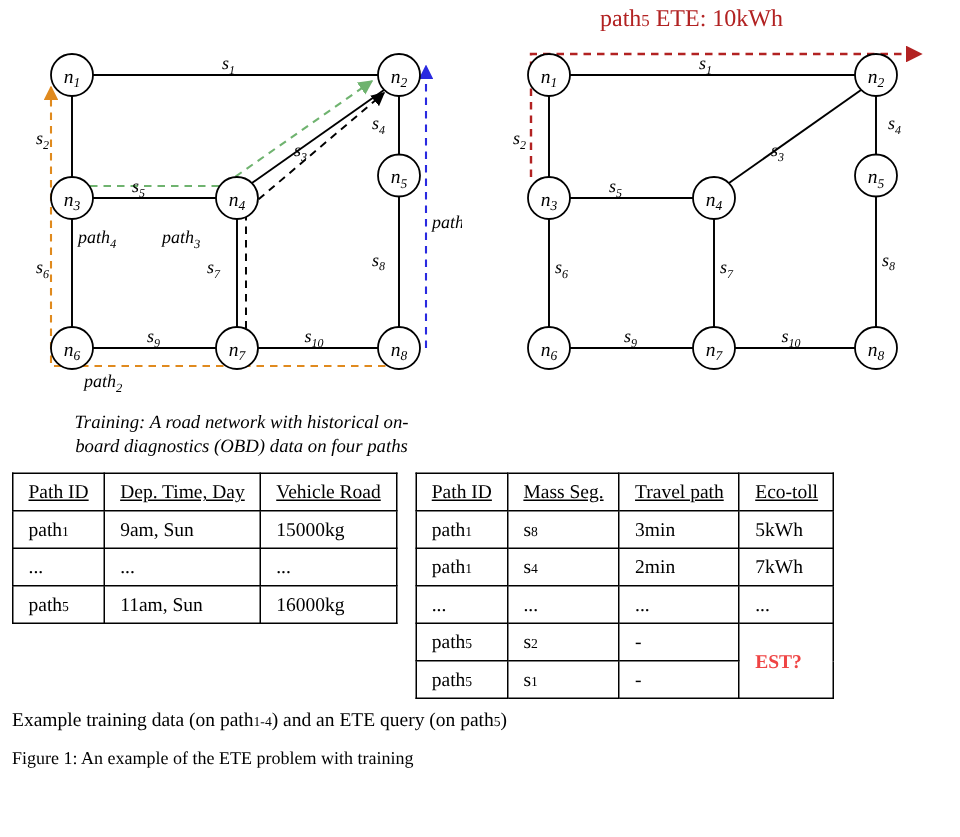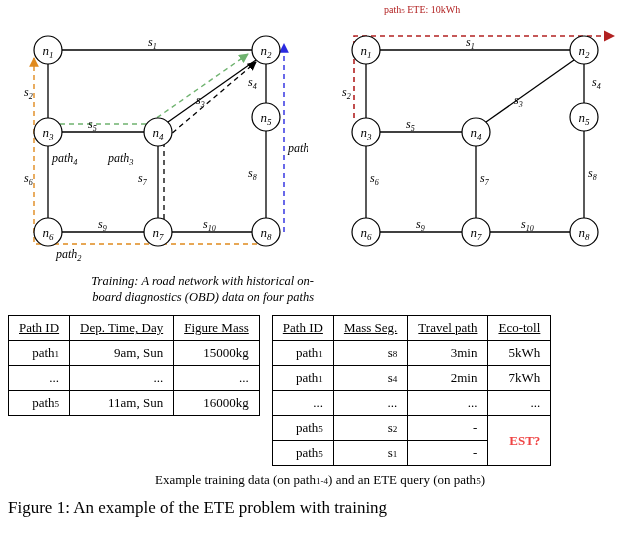--- a/index.html
+++ b/index.html
@@ -7,44 +7,44 @@
     margin: 0;
     padding: 8px;
     font-family: "Times New Roman", serif;
     font-size: 13px;
     background: #fff;
     color: #000;
     width: 640px;
   }
   .row { display: flex; gap: 12px; }
   .graph-panel { flex: 1; position: relative; font-style: italic; }
-  .graph-caption { font-size: 12.5px; text-align: right; margin-top: 2px; line-height: 1.25; }
+  .graph-caption { font-size: 12.5px; text-align: center; margin-top: 2px; line-height: 1.25; }
   svg { display: block; }
   .node circle { fill: #fff; stroke: #000; stroke-width: 1.2; }
   .node text { font-family: "Times New Roman", serif; font-size: 13px; }
   .node text .sub { font-size: 9px; }
   .seglabel { font-family: "Times New Roman", serif; font-size: 12px; }
   .seglabel .sub { font-size: 8px; }
   .pathlabel { font-family: "Times New Roman", serif; font-size: 12px; }
   .edge { stroke: #000; stroke-width: 1.3; fill: none; }
   .annot-red { fill: #b22222; font-family: "Times New Roman", serif; font-size: 14px; }
   .tables-row { display: flex; gap: 12px; margin-top: 10px; align-items: flex-start; }
   table { border-collapse: collapse; font-size: 13px; }
-  th, td { border: 1px solid #000; padding: 4px 10px; text-align: right; font-weight: normal; }
+  th, td { border: 1px solid #000; padding: 4px 10px; text-align: left; font-weight: normal; }
   th { text-decoration: underline; }
-  .tables-caption { font-size: 13px; text-align: center; margin-top: 6px; }
-  .fig-caption { font-size: 17px; margin-top: 10px; }
+  .tables-caption { font-size: 13px; text-align: left; margin-top: 6px; }
+  .fig-caption { font-size: 12px; margin-top: 10px; }
   .est { color: #ef4444; font-weight: bold; }
   .sub { font-size: 70%; }
 </style>
 </head>
 <body>
 
 <div style="position:relative;height:0">
-  <div class="annot-red" style="position:absolute;left:376px;top:-4px;font-size:10px;color:#b22222">
+  <div class="annot-red" style="position:absolute;left:392px;top:-4px;font-size:16px;color:#b22222">
     <span>path</span><span class="sub">5</span><span> ETE: 10kWh</span>
   </div>
 </div>
 
 <div class="row" style="margin-top:14px">
 
   <div class="graph-panel">
     <svg width="300" height="250">
       <defs>
         <marker id="arrBlue" viewBox="0 0 10 10" refX="9" refY="5" markerWidth="7" markerHeight="7" orient="auto">
@@ -200,21 +200,21 @@
     </svg>
   </div>
 </div>
 
 <div class="tables-row">
   <table>
     <tbody>
         <tr>
       <th>Path ID</th>
       <th>Dep. Time, Day</th>
-      <th>Figure Mass</th>
+      <th>Vehicle Road</th>
     </tr>
     <tr>
       <td><span>path</span><span class="sub">1</span></td>
       <td>9am, Sun</td>
       <td>15000kg</td>
     </tr>
     <tr>
       <td>...</td>
           <td>...</td>
           <td>...</td>

